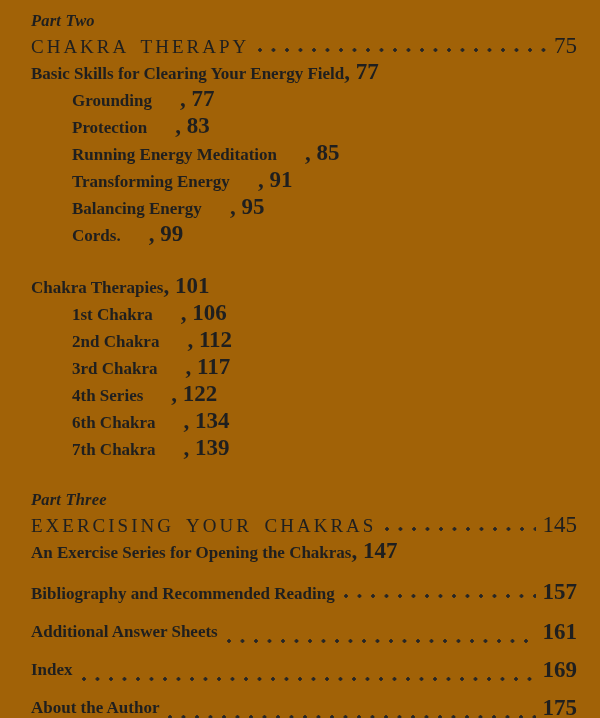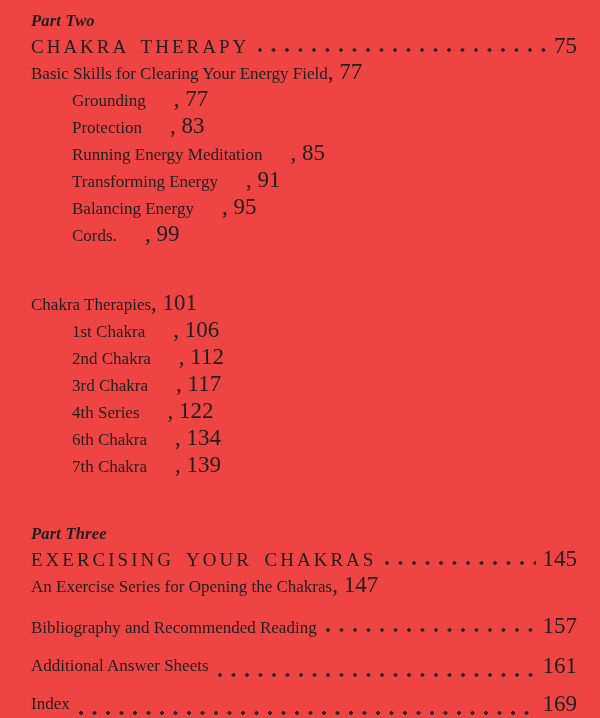--- a/index.html
+++ b/index.html
@@ -10,21 +10,21 @@
     overflow: hidden;
     background: #fcfcfb;
   }
   .page {
     box-sizing: border-box;
     width: 600px;
     height: 718px;
     padding: 8px 23px 0 31px;
     font-family: "Liberation Serif", "DejaVu Serif", serif;
     color: #1f1f1f;
-    background: #ef4444;
+    background: #a16207;
   }
   .row {
     display: flex;
     align-items: baseline;
     line-height: 25px;
     font-size: 17px;
     white-space: nowrap;
   }
   .row.part .label {
     font-style: italic;
@@ -32,26 +32,27 @@
     font-weight: bold;
     letter-spacing: 0.2px;
   }
   .row.chapter .label {
     font-size: 19px;
     letter-spacing: 3px;
     word-spacing: 5px;
   }
   .row.section, .row.sub, .row.backmatter {
     font-size: 17px;
+    font-weight: bold;
   }
   .row.sub {
     padding-left: 41px;
     gap: 28px;
   }
-  .gap-blank   { margin-top: 42px; }
+  .gap-blank   { margin-top: 25px; }
   .gap-medium  { margin-top: 14px; }
   .gap-small   { margin-top: 13px; align-items: flex-end; }
   .leader {
     flex: 1 1 auto;
     height: 5px;
     margin: 0 7px 0 9px;
     background-image: radial-gradient(circle at 2px 2px, #262626 1.55px, rgba(0,0,0,0) 1.9px);
     background-size: 13.5px 5px;
     background-repeat: repeat-x;
     background-position: left bottom;

